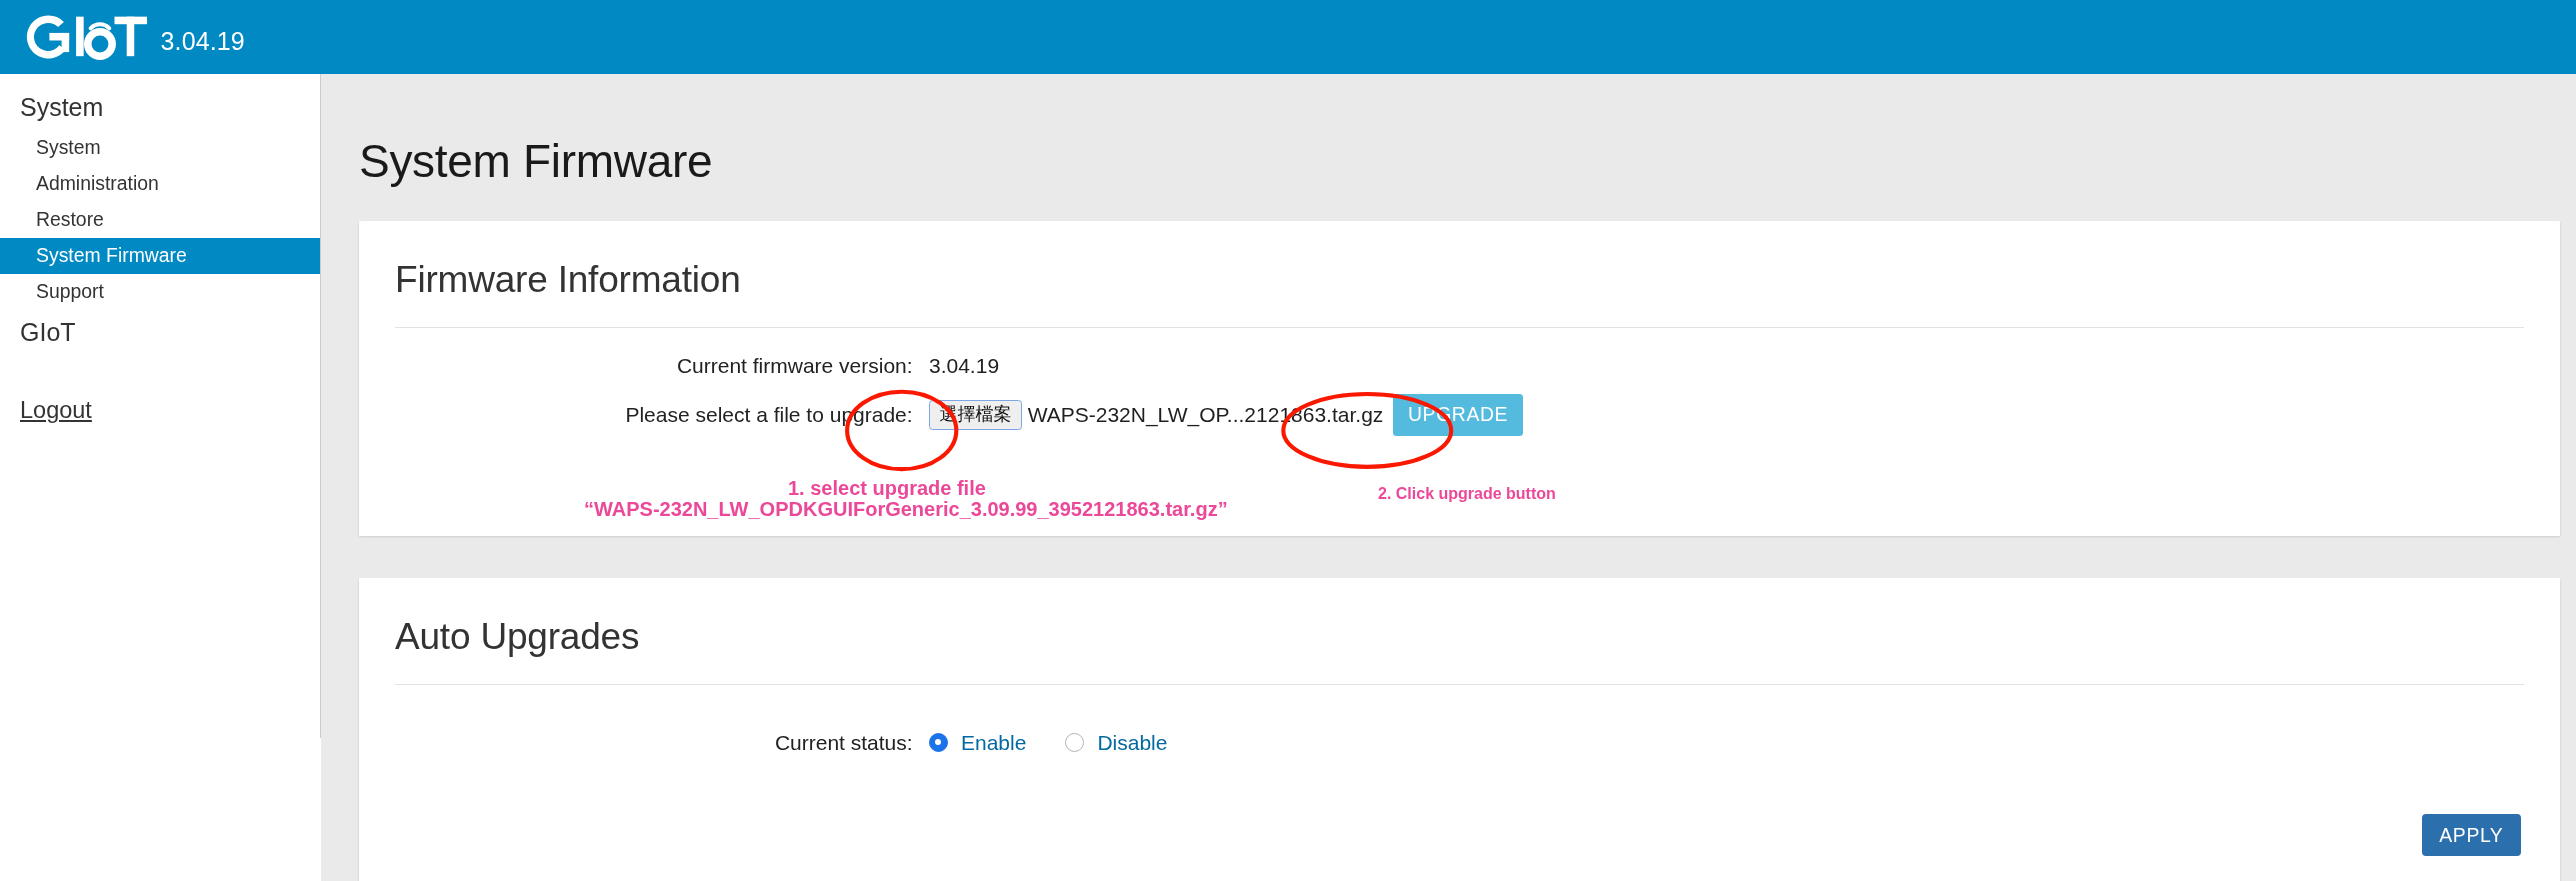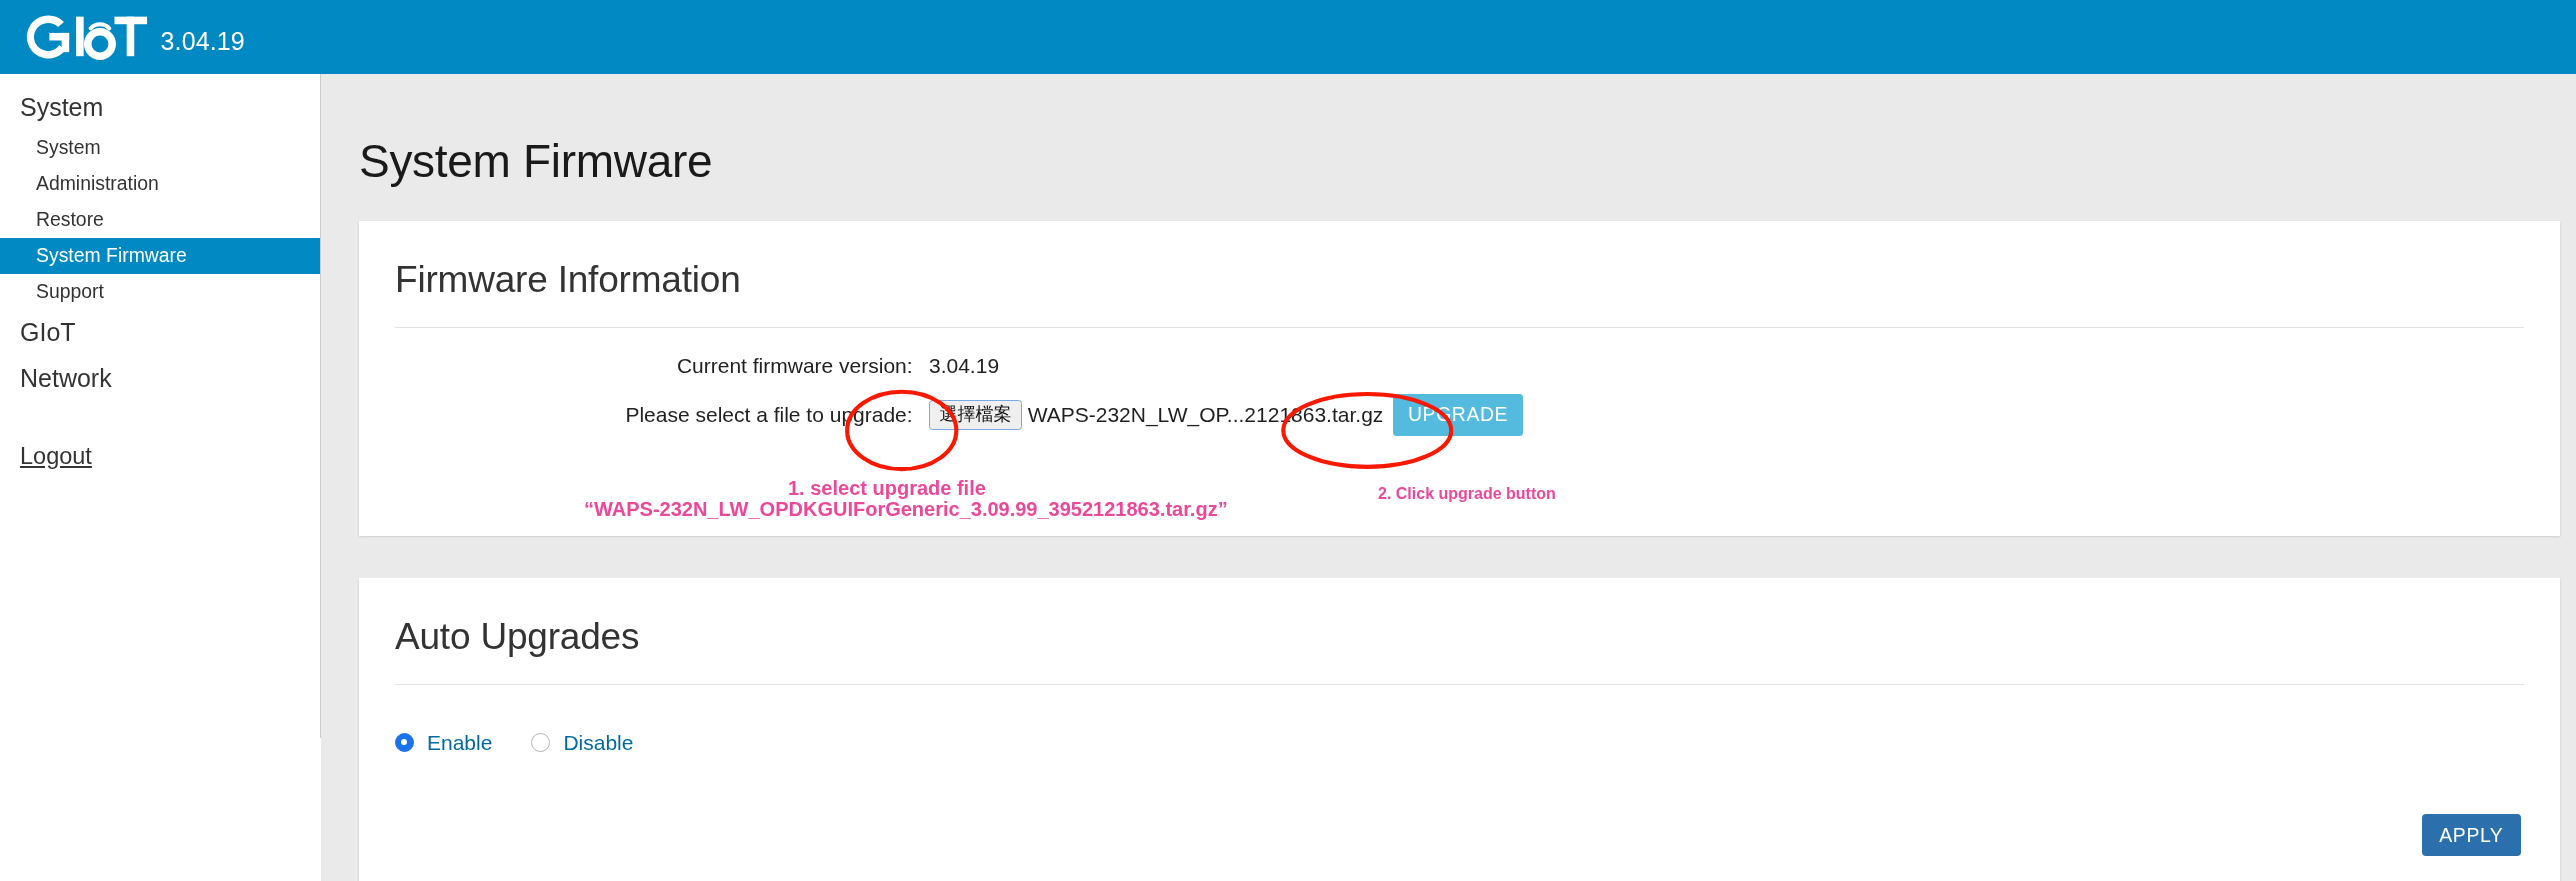--- a/index.html
+++ b/index.html
@@ -254,21 +254,20 @@
 </div>
 
 <nav id="sidebar">
   <div class="nav-group-label">System</div>
   <div class="nav-sub">System</div>
   <div class="nav-sub">Administration</div>
   <div class="nav-sub">Restore</div>
   <div class="nav-sub active">System Firmware</div>
   <div class="nav-sub">Support</div>
   <div class="nav-group-label">GIoT</div>
-  <div class="nav-group-label">Network</div>
   <div id="logout-wrap">
     <span id="logout-link">Logout</span>
   </div>
 </nav>
 
 <main id="main">
 
   <h1 id="page-title">System Firmware</h1>
 
   <section class="card" id="card-firmware">
@@ -288,20 +287,21 @@
         <button id="upgrade-button">UPGRADE</button>
       </div>
     </div>
   </section>
 
   <section class="card" id="card-auto">
     <h2 class="card-title">Auto Upgrades</h2>
     <div class="card-rule"></div>
 
     <div class="form-row" id="row-status">
+      <span class="field-label">Current status:</span>
 
       <div class="radio-item">
         <span class="radio-dot checked"></span>
         <span class="radio-label">Enable</span>
       </div>
 
       <div class="radio-item">
         <span class="radio-dot"></span>
         <span class="radio-label">Disable</span>
       </div>

